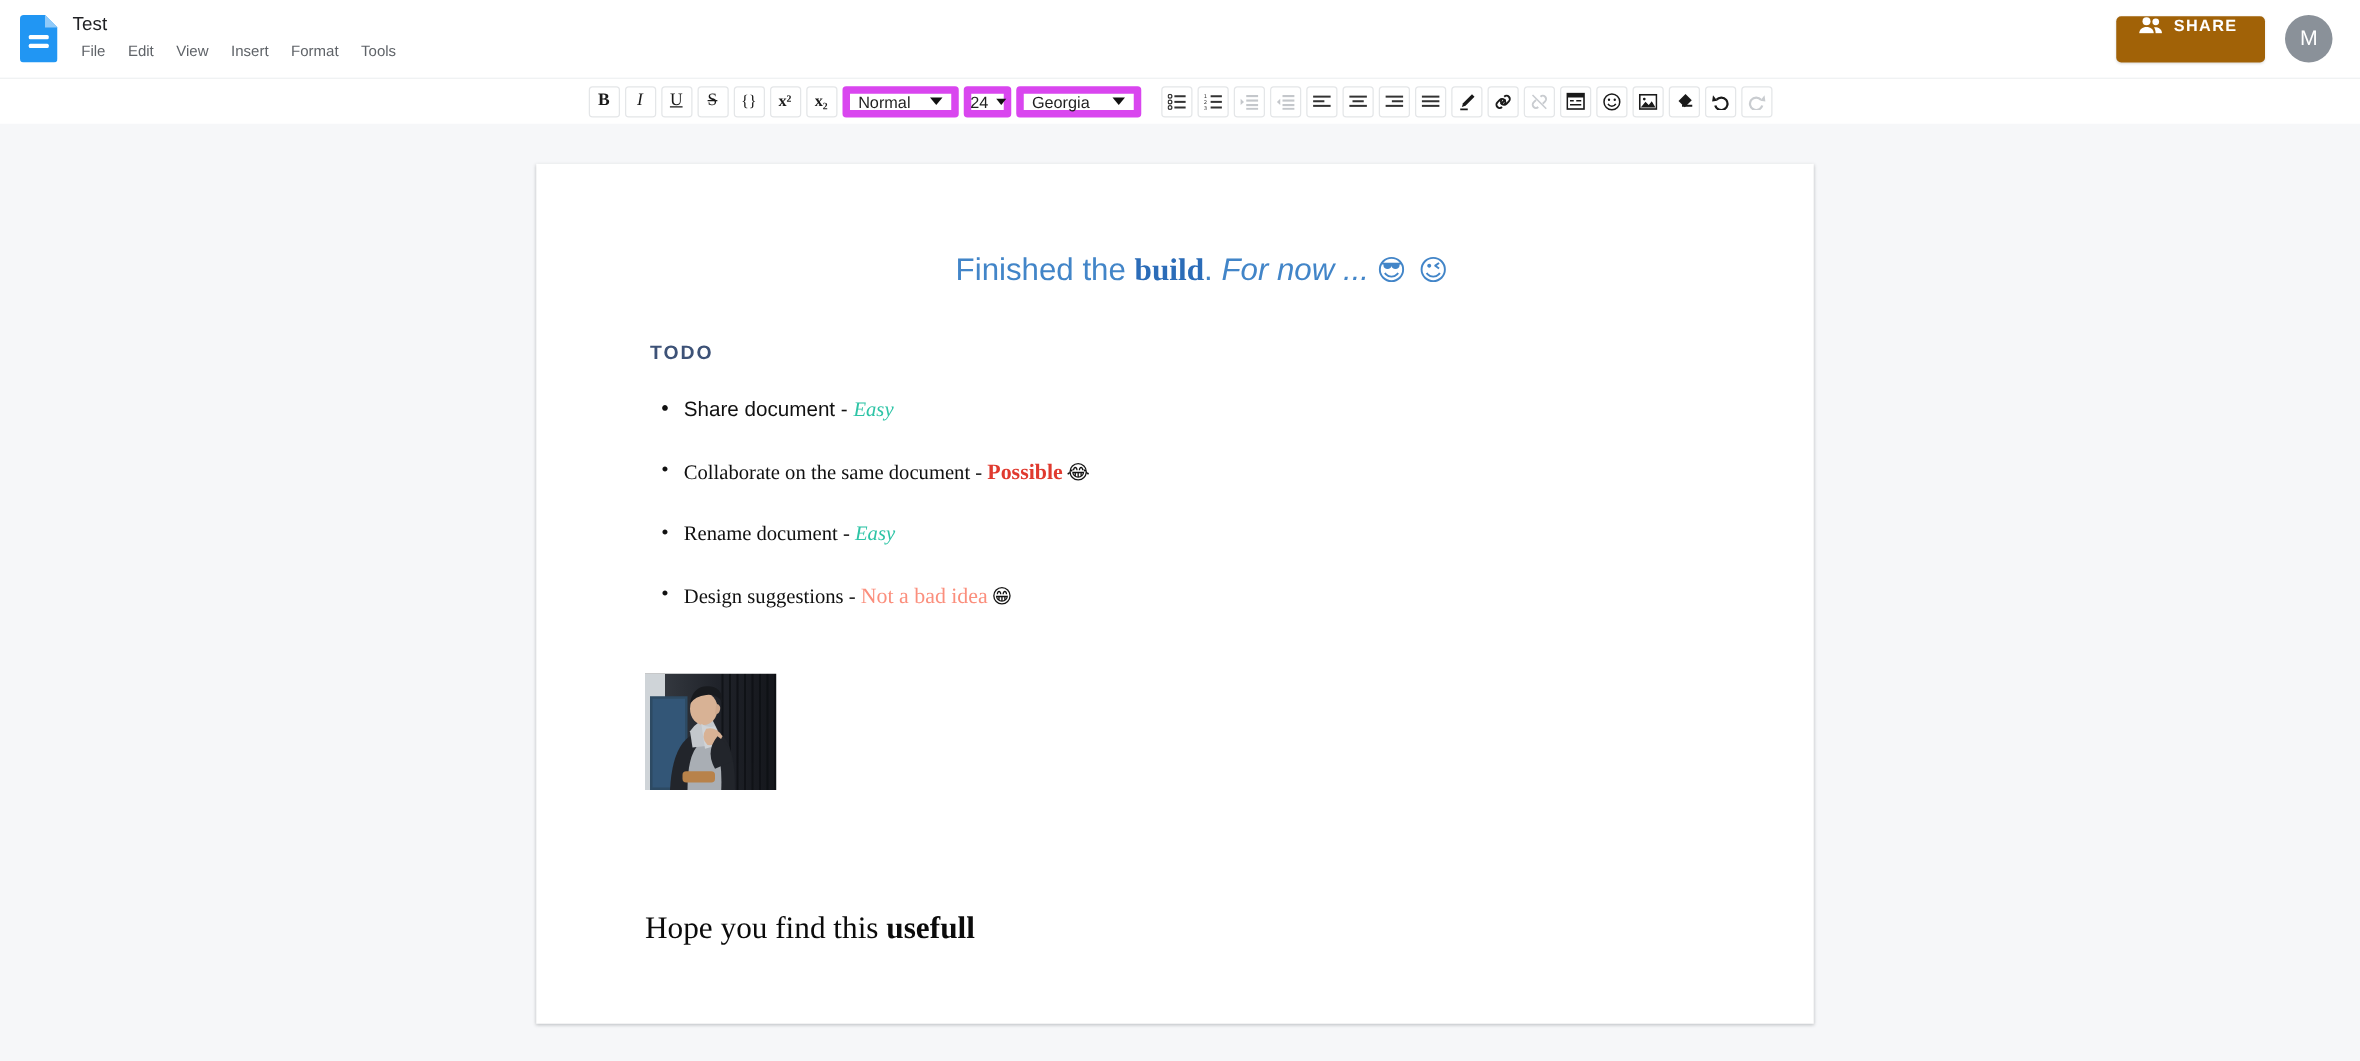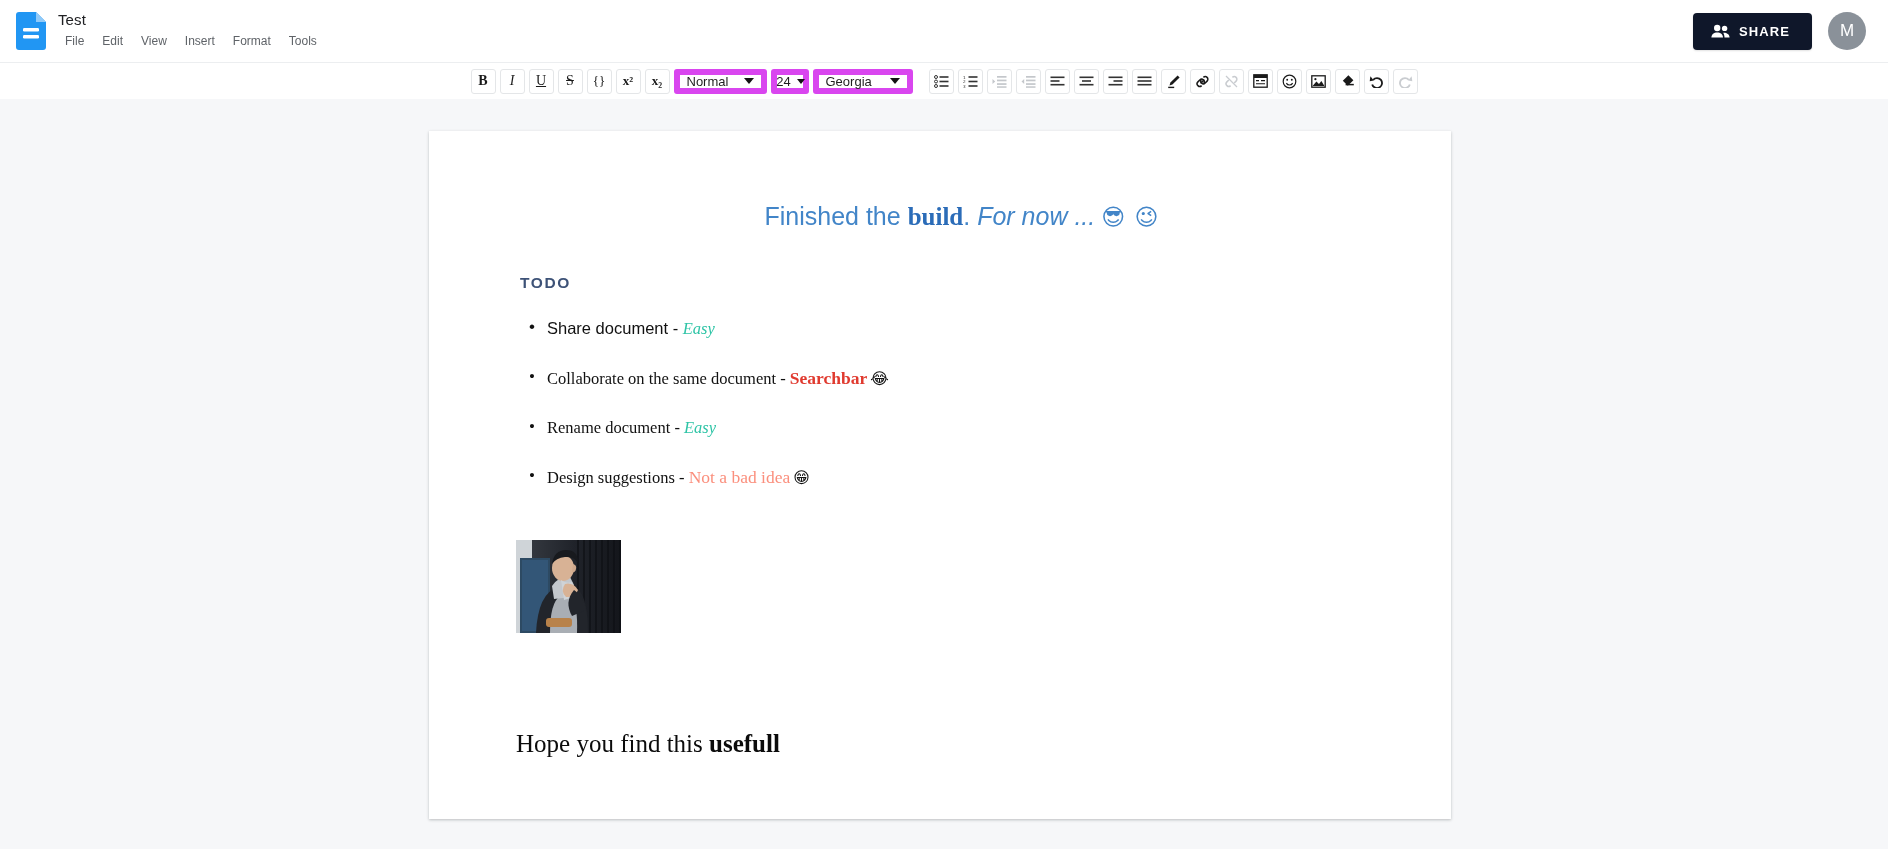--- a/index.html
+++ b/index.html
@@ -51,28 +51,27 @@
     text-align: right;
   }
 
   .header-right {
     margin-left: auto;
     display: flex;
     align-items: center;
     gap: 16px;
   }
   .share-btn {
-    background: #0f172a;
+    background: #a16207;
     color: #ffffff;
     border: none;
     border-radius: 4px;
     height: 37px;
     padding: 0 22px 0 18px;
     display: flex;
-    align-items: center;
     gap: 9px;
     font-size: 13px;
     font-weight: bold;
     letter-spacing: 1.1px;
     cursor: pointer;
     box-shadow: 0 1px 2px rgba(0,0,0,.12);
   }
   .share-btn svg { display:block; }
   .avatar {
     width: 38px; height: 38px;
@@ -479,21 +478,21 @@
         <div class="todo-title">TODO</div>
 
         <ul class="todo-list">
 
 
           <li class="li-sans">
             <span>Share document</span><span> - </span><span class="tag-easy">Easy</span>
           </li>
 
           <li class="li-serif">
-            <span>Collaborate on the same document</span><span> - </span><span class="tag-possible">Searchbar</span><span class="emo">😂</span>
+            <span>Collaborate on the same document</span><span> - </span><span class="tag-possible">Possible</span><span class="emo">😂</span>
           </li>
 
           <li class="li-serif muted">
             <span>Rename document</span><span> - </span><span class="tag-easy">Easy</span>
           </li>
 
           <li class="li-serif">
             <span>Design suggestions</span><span> - </span><span class="tag-notbad">Not a bad idea</span><span class="emo">😁</span>
           </li>
 

